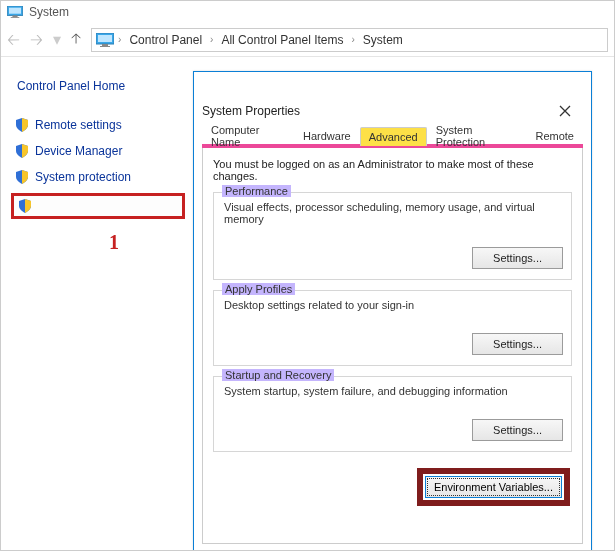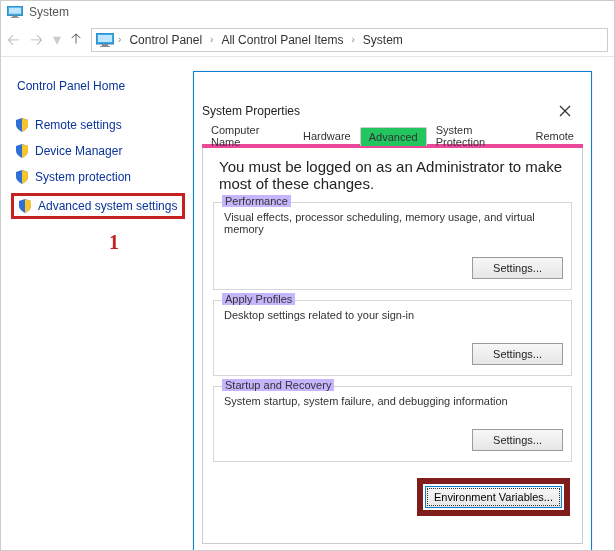--- a/index.html
+++ b/index.html
@@ -21,23 +21,23 @@
   .sideitem.hl { border: 3px solid #c62121; background: #fdfdfd; }
   .shield { width: 14px; height: 14px; }
   .annot { font-family: Georgia, serif; font-weight: bold; color: #c62121; font-size: 20px; position: absolute; }
   .annot1 { left: 108px; top: 166px; }
   .dialog { position: absolute; left: 192px; top: 14px; width: 399px; height: 500px; background: #fff; border: 1px solid #0b7fd6; box-shadow: 0 0 2px rgba(0,0,0,.15); }
   .dlghdr { display: flex; align-items: center; height: 30px; padding: 0 8px; margin-top: 24px; }
   .dlghdr .t { flex: 1; font-size: 12px; color: #222; }
   .close { width: 36px; height: 24px; display: flex; align-items: center; justify-content: center; font-size: 14px; color: #333; }
   .tabstrip { display: flex; border-bottom: 4px solid #ec4899; margin: 0 8px; height: 22px; align-items: center; }
   .tab { font-size: 11px; color: #333; padding: 3px 8px; border: 1px solid transparent; border-bottom: none; position: relative; }
-  .tab.active { border-color: #ccc; background: #22c55e; top: 1px; border-top-left-radius: 2px; border-top-right-radius: 2px; }
+  .tab.active { border-color: #ccc; background: #fde047; top: 1px; border-top-left-radius: 2px; border-top-right-radius: 2px; }
   .tabpage { border: 1px solid #ccc; border-top: none; margin: 0 8px; padding: 10px 10px 8px 10px; height: 396px; }
-  .note { font-size: 15px; color: #222; margin-bottom: 10px; margin-left: 6px; }
+  .note { font-size: 11px; color: #222; margin-bottom: 10px; }
   .group { border: 1px solid #d6d6d6; padding: 8px 8px 10px 10px; margin-bottom: 10px; position: relative; }
   .glegend { position: absolute; top: -8px; left: 8px; background: #c4b5fd; padding: 0 3px; font-size: 11px; color: #333; }
   .gdesc { font-size: 11px; color: #333; margin-bottom: 22px; }
   .btnrow { display: flex; justify-content: flex-end; }
   .btn { min-width: 78px; height: 22px; background: linear-gradient(#f7f7f7,#e6e6e6); border: 1px solid #9b9b9b; font-size: 11px; color: #222; display: inline-flex; align-items: center; justify-content: center; padding: 0 20px; }
   .btn.disabled { color: #9a9a9a; }
   .envwrap { display: flex; justify-content: flex-end; padding: 6px 2px 0 0; }
   .envhl { border: 6px solid #7f1d1d; padding: 2px; }
   .envbtn { min-width: 130px; height: 22px; background: linear-gradient(#f7f7f7,#e6e6e6); border: 1px solid #0b7fd6; font-size: 11px; display: inline-flex; align-items: center; justify-content: center; padding: 0 8px; outline: 1px dotted #333; outline-offset: -3px; }
   .dlgfooter { display: flex; justify-content: flex-end; gap: 8px; padding: 10px 12px; }
@@ -101,21 +101,20 @@
           <path d="M7 0 L13 2 V7 C13 11 7 14 7 14 C7 14 1 11 1 7 V2 Z" fill="#2f6fd6"></path>
           <path d="M7 0 L13 2 V7 C13 11 7 14 7 14 V0 Z" fill="#f7c52a"></path>
         </svg>
       <span>System protection</span>
     </div>
     <div class="sideitem hl">
       <svg class="shield" viewBox="0 0 14 14">
           <path d="M7 0 L13 2 V7 C13 11 7 14 7 14 C7 14 1 11 1 7 V2 Z" fill="#2f6fd6"></path>
           <path d="M7 0 L13 2 V7 C13 11 7 14 7 14 V0 Z" fill="#f7c52a"></path>
         </svg>
-      <span>Advanced system settings</span>
     </div>
 
     <div class="annot annot1">1</div>
   </div>
 
   <div class="dialog">
     <div class="dlghdr">
       <span class="t">System Properties</span>
       <div class="close">
         <svg width="12" height="12" viewBox="0 0 12 12">

